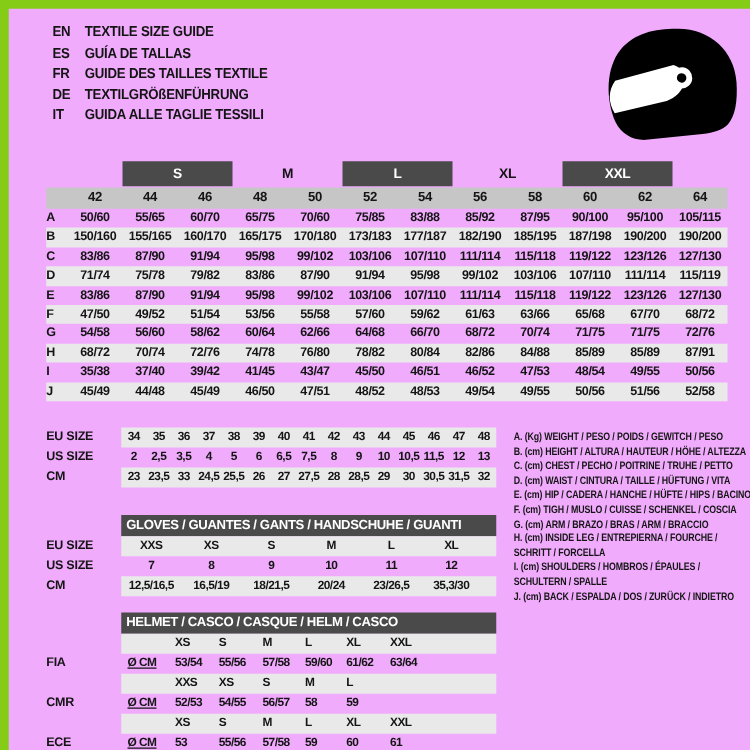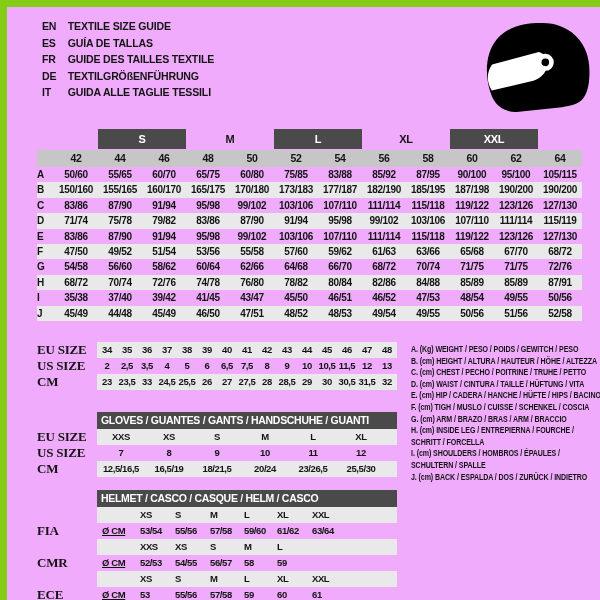--- a/index.html
+++ b/index.html
@@ -20,21 +20,21 @@
   .t-group{text-align:center;}
   .t-group.dark{background:var(--dark);color:#fff;}
   .t-sizesrow{height:17px;line-height:17px;background:var(--gray);font-size:10.5px;}
   .shaded{background:var(--light);}
   
   .sub{position:absolute;left:30px;width:360px;}
   .shoes{top:335px;} .gloves{top:405px;} .helmetT{top:483px;}
   .sub-title{margin-left:60px;width:300px;box-sizing:border-box;background:var(--dark);color:#fff;
              font-size:10.5px;font-weight:bold;height:17px;line-height:17px;padding-left:4px;letter-spacing:-0.3px;}
   .sub-row{display:flex;height:16px;line-height:16px;font-weight:bold;}
-  .sub-label{width:60px;font-size:13px;letter-spacing:-0.2px;font-family:Liberation Serif, serif;}
+  .sub-label{width:60px;font-size:10px;letter-spacing:-0.2px;}
   .sub-body{width:300px;display:flex;}
   .sub-body.shaded{background:var(--light);}
   .sub-cell{text-align:center;font-size:9.5px;letter-spacing:-0.4px;white-space:nowrap;}
   .shoes .sub-cell{width:20px;}
   .gloves .sub-cell{width:48px;}
   .helmetT .sub-cell{text-align:left;}
   .hc0{width:43px;padding-left:5px;box-sizing:border-box;text-decoration:underline;}
   .hc1{width:35px;} .hc2{width:35px;} .hc3{width:34px;} .hc4{width:33px;} .hc5{width:35px;} .hc6{width:45px;}
   
   .legend{position:absolute;left:404px;top:337px;width:232px;transform:scaleX(0.82);transform-origin:0 0;}
@@ -104,21 +104,21 @@
         <div class="t-cell">60</div>
         <div class="t-cell">62</div>
         <div class="t-cell">64</div>
       </div>
       <div class="t-row">
         <div class="t-letter">A</div>
         <div class="t-cell">50/60</div>
         <div class="t-cell">55/65</div>
         <div class="t-cell">60/70</div>
         <div class="t-cell">65/75</div>
-        <div class="t-cell">60/80</div>
+        <div class="t-cell">70/60</div>
         <div class="t-cell">75/85</div>
         <div class="t-cell">83/88</div>
         <div class="t-cell">85/92</div>
         <div class="t-cell">87/95</div>
         <div class="t-cell">90/100</div>
         <div class="t-cell">95/100</div>
         <div class="t-cell">105/115</div>
       </div>
       <div class="t-row shaded">
         <div class="t-letter">B</div>
@@ -344,21 +344,21 @@
         </div>
       </div>
       <div class="sub-row">
         <div class="sub-label">CM</div>
         <div class="sub-body shaded">
           <div class="sub-cell">12,5/16,5</div>
           <div class="sub-cell">16,5/19</div>
           <div class="sub-cell">18/21,5</div>
           <div class="sub-cell">20/24</div>
           <div class="sub-cell">23/26,5</div>
-          <div class="sub-cell">25,5/30</div>
+          <div class="sub-cell">35,3/30</div>
         </div>
       </div>
     </div>
   <div class="sub helmetT">
       <div class="sub-title">HELMET / CASCO / CASQUE / HELM / CASCO</div>
       <div class="sub-row">
         <div class="sub-label"></div>
         <div class="sub-body shaded">
           <div class="sub-cell hc0"></div>
           <div class="sub-cell hc1">XS</div>

